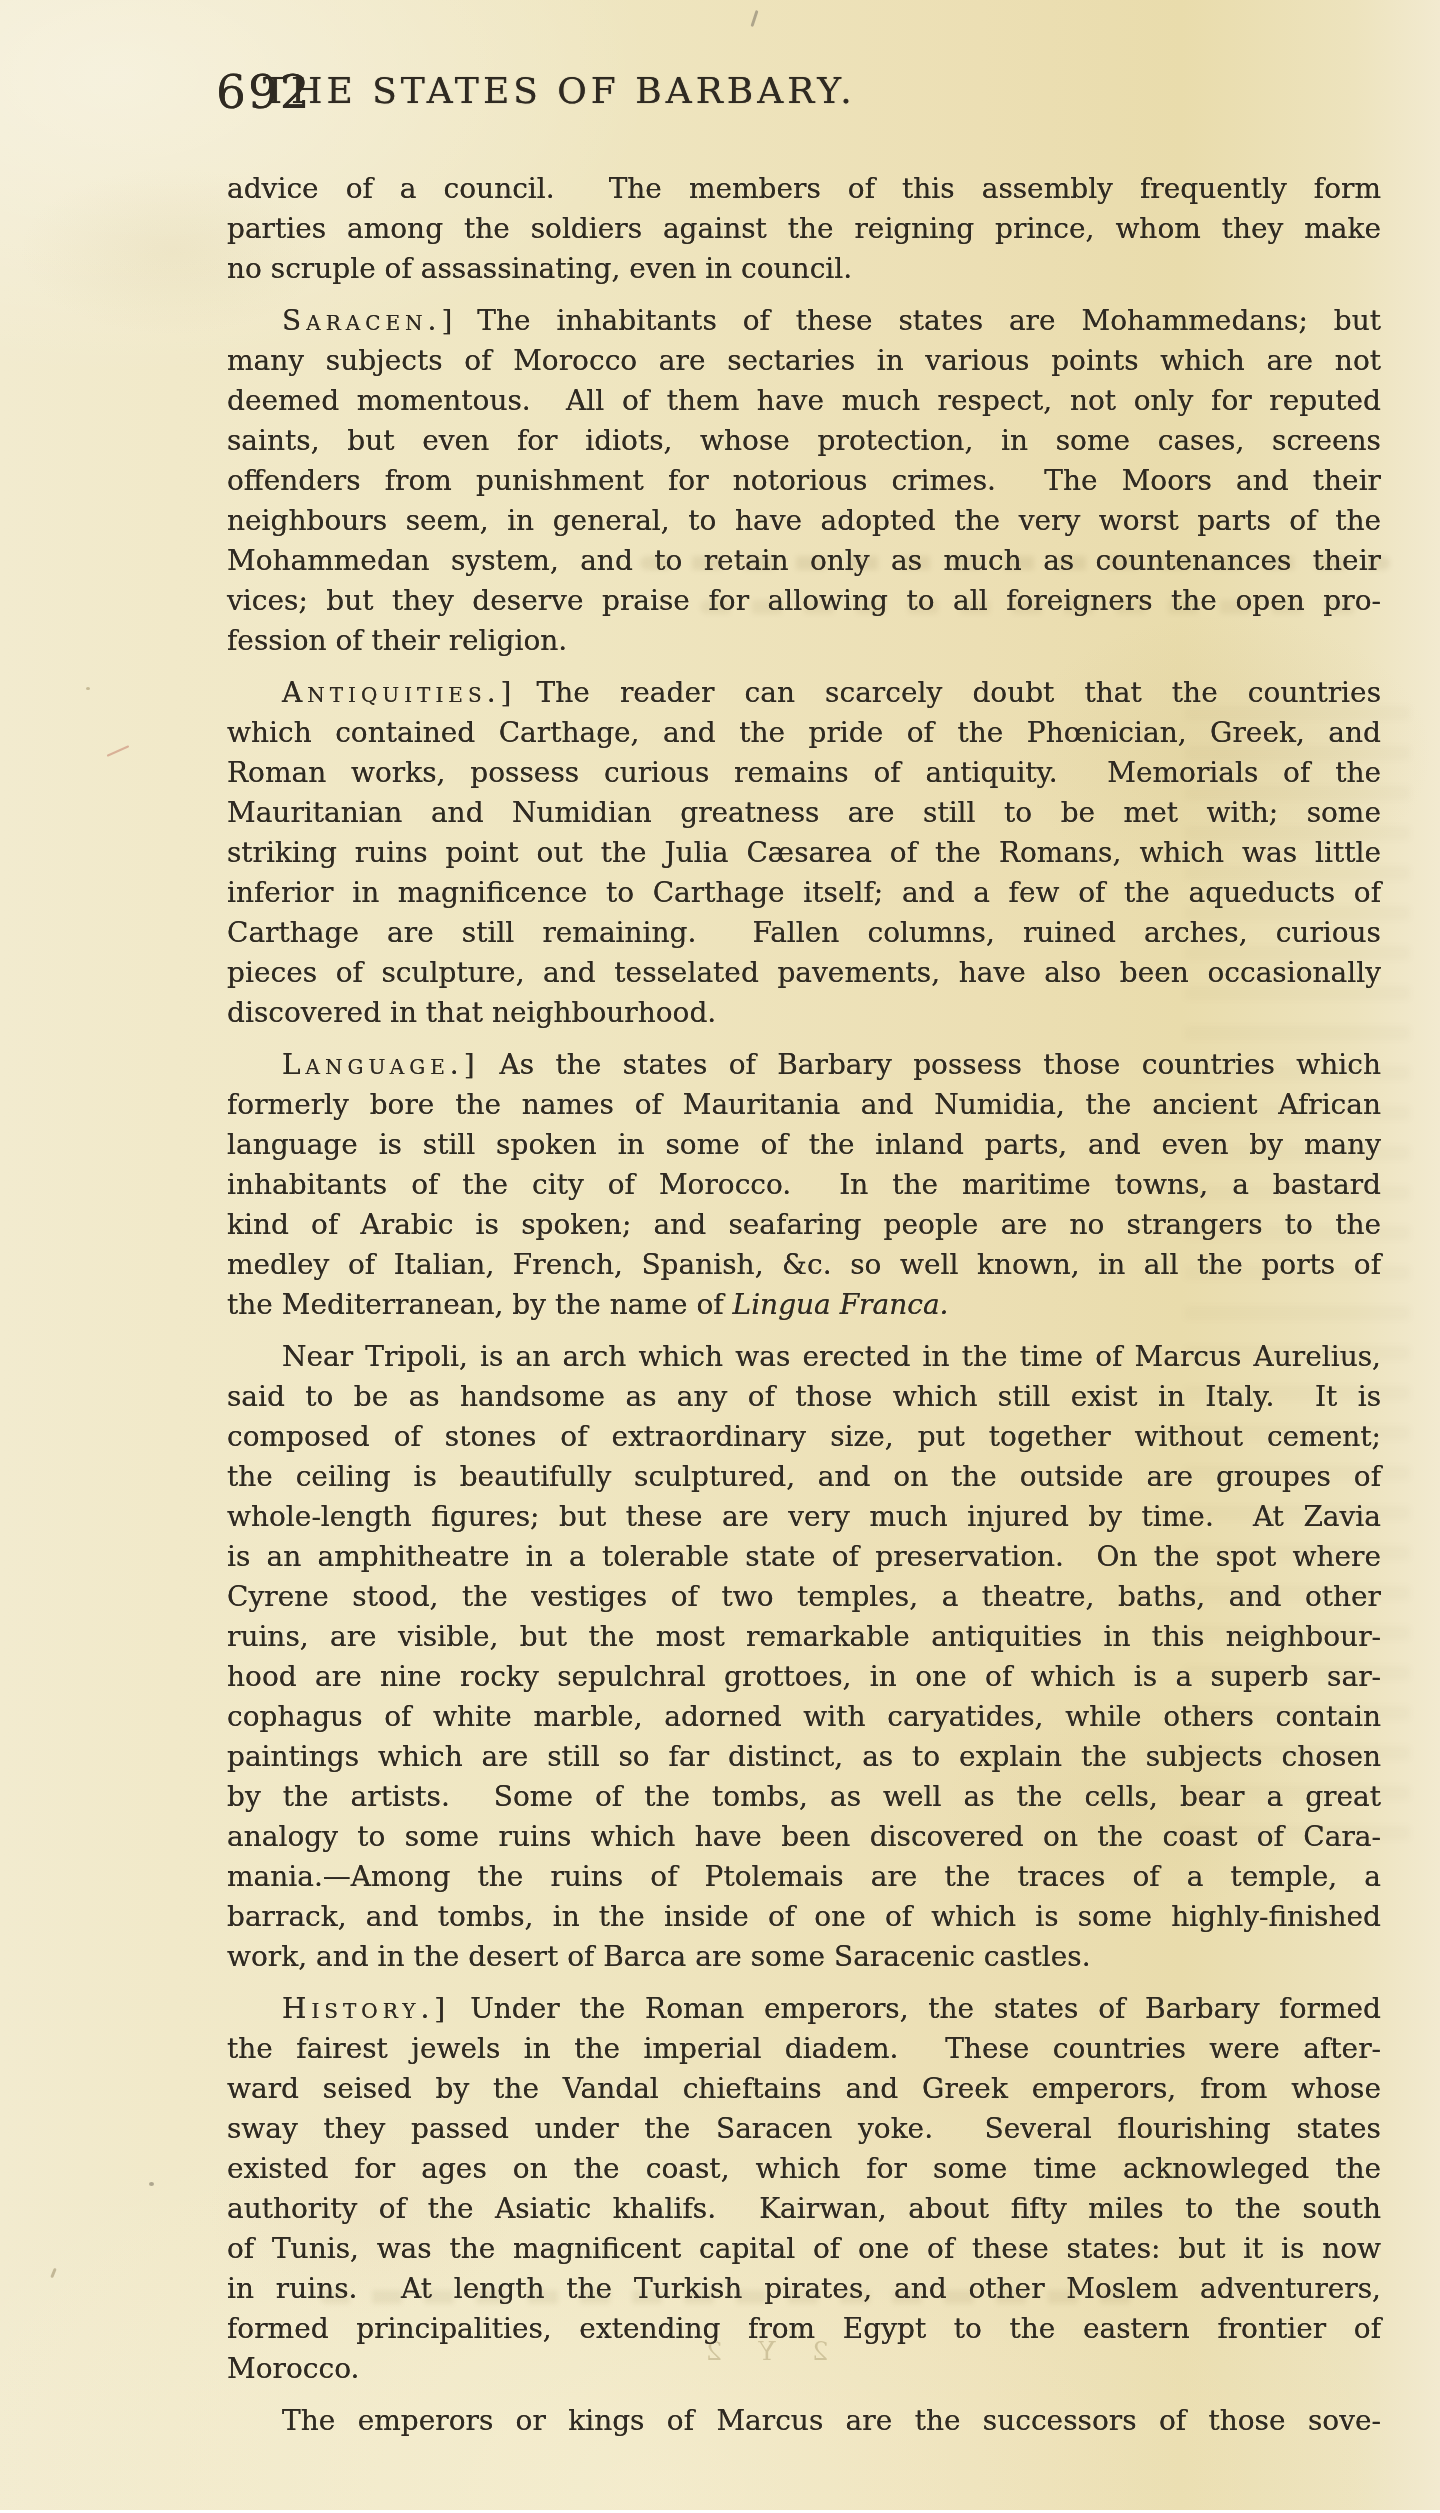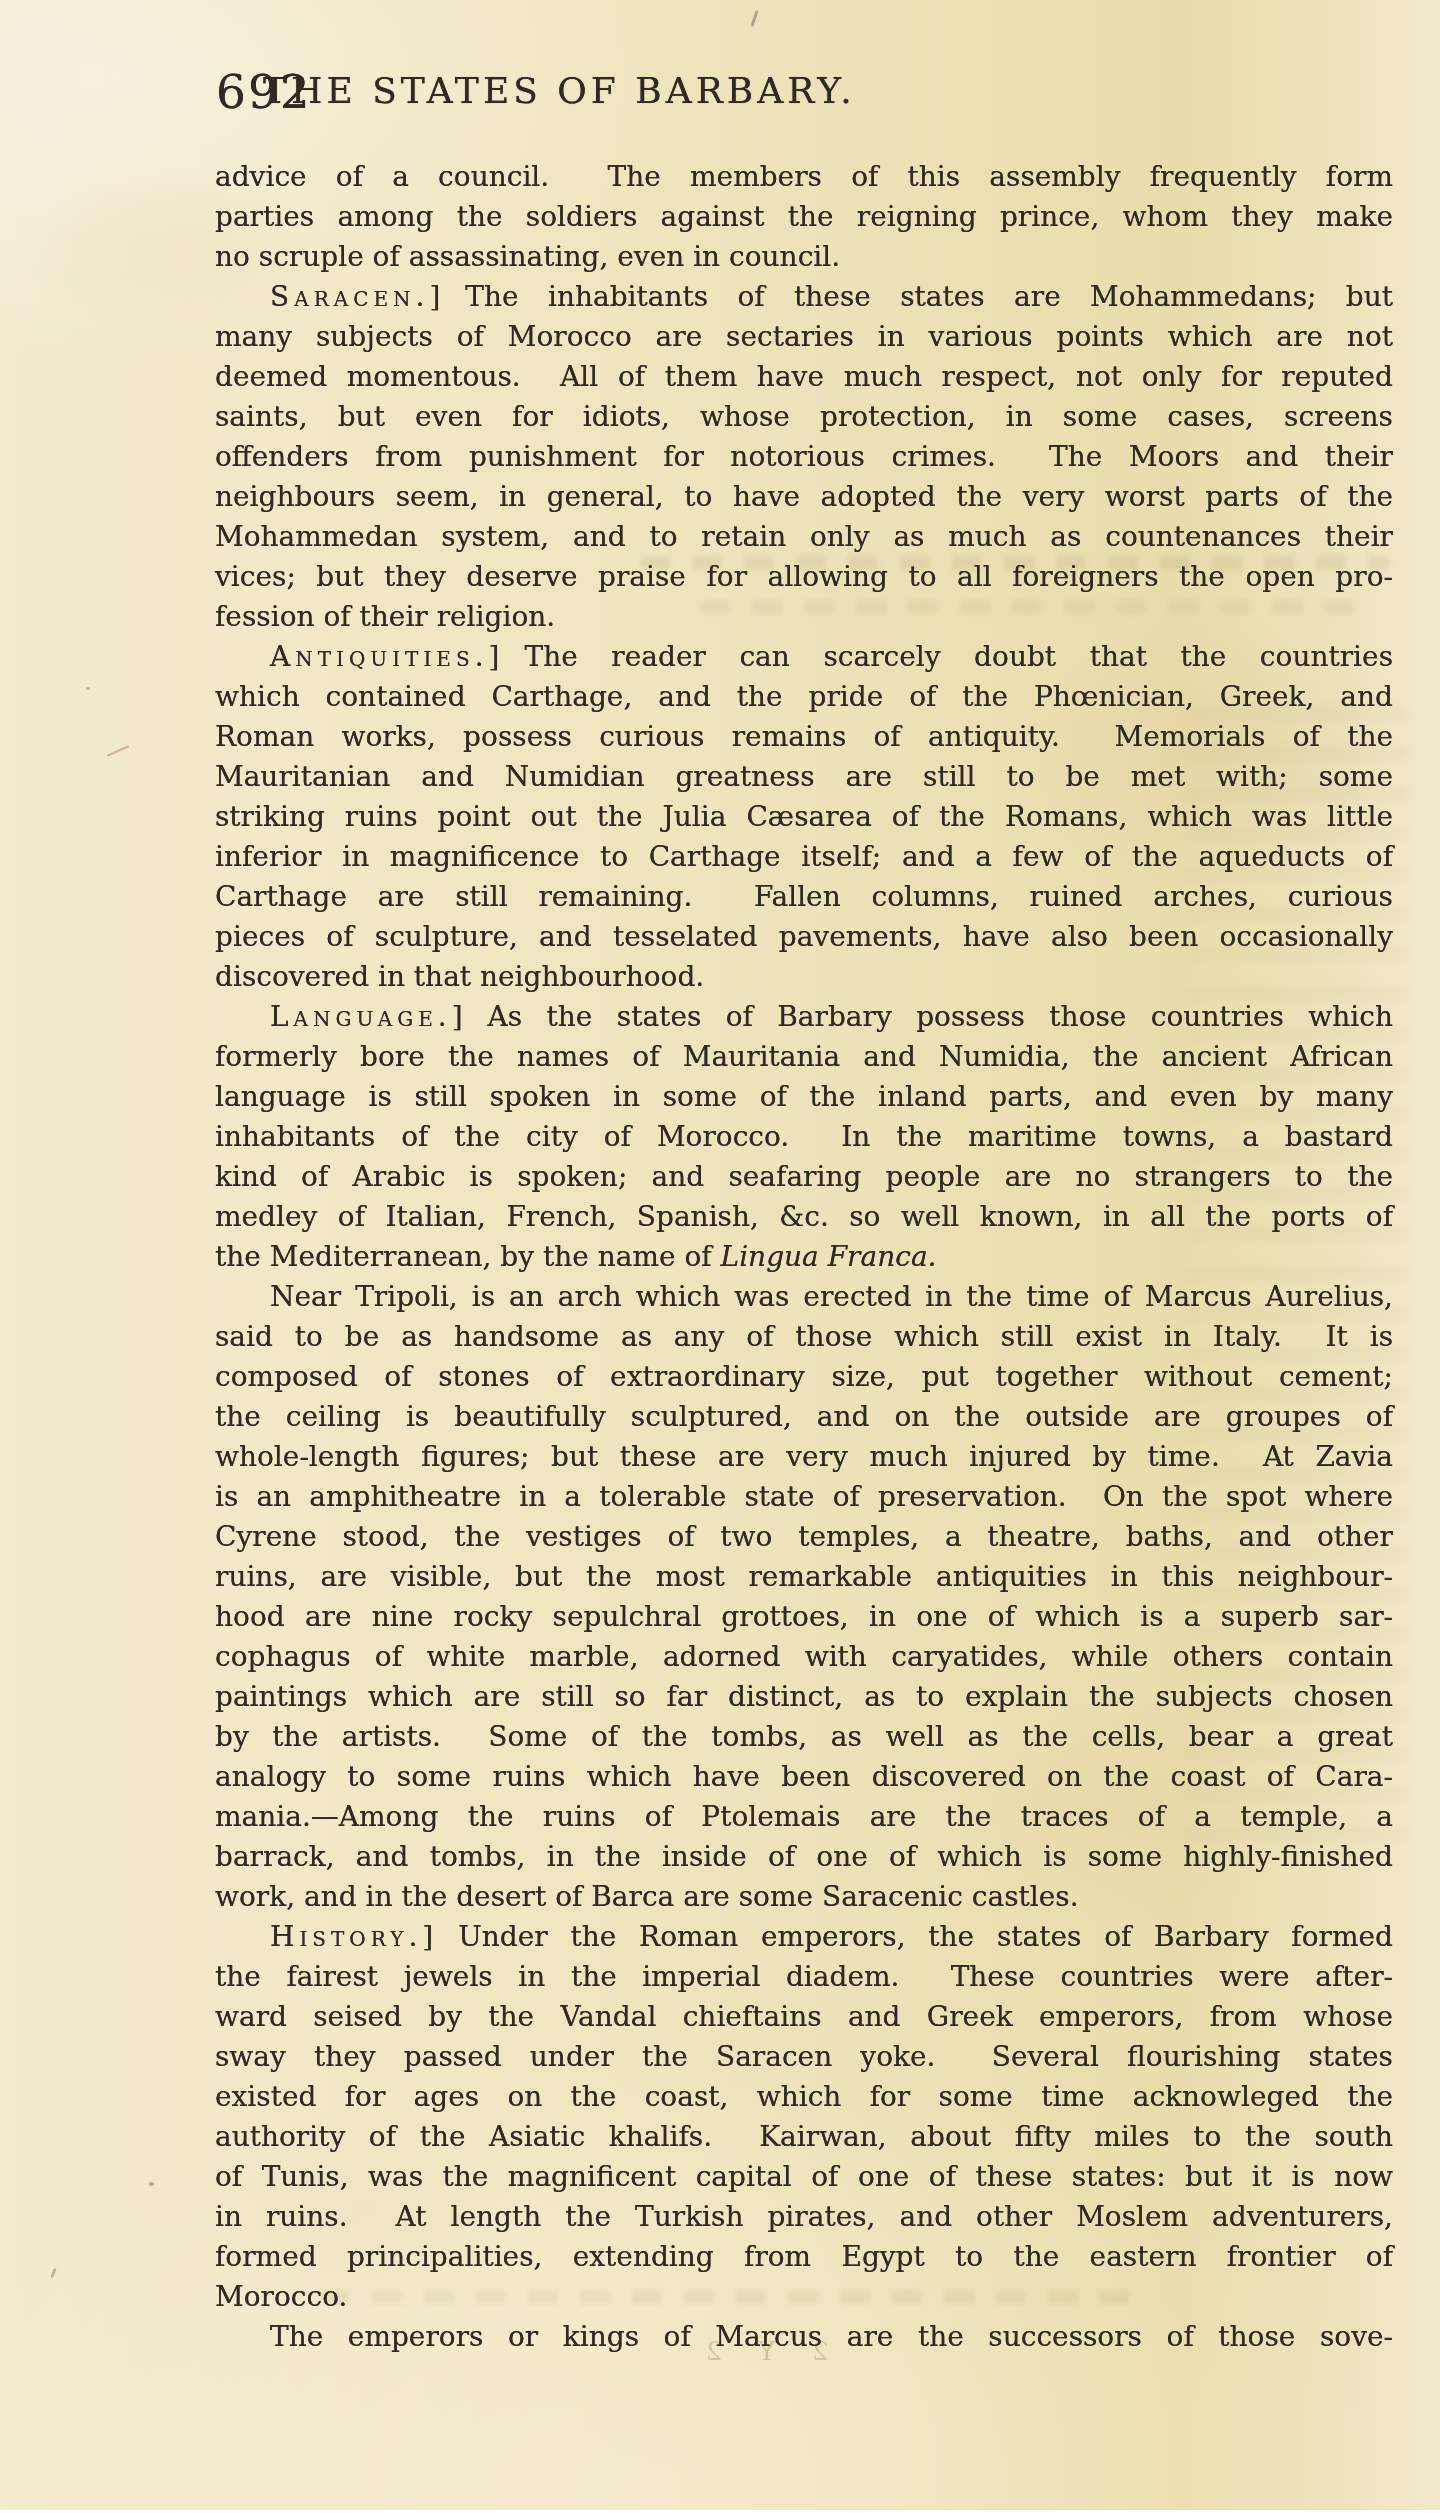--- a/index.html
+++ b/index.html
@@ -37,21 +37,21 @@
     font-size: 36px; line-height: 40px; letter-spacing: 4px;
     text-shadow: 0 0 0.7px rgba(46,40,30,0.9);
     white-space: nowrap;
   }
   .text-block {
     position: absolute; left: 215px; top: 157px; width: 1178px;
     font-size: 28px; line-height: 40px;
     text-align: justify;
     text-shadow: 0 0 0.6px rgba(46,40,30,0.8);
   }
-  .para { margin: 0; }
+  .para { margin: 12px; }
   .para.indent .line:first-child { text-indent: 55px; }
   .line { height: 40px; text-align: justify; text-align-last: justify; }
   .line.end { text-align-last: left; }
   .sc { font-variant: small-caps; letter-spacing: 5px; margin-right: 20px; }
   .it { font-style: italic; }
   .tx { }
   
   .stray-slash {
     position: absolute; left: 753px; top: 10px; width: 3px; height: 17px;
     background: #7a7264; opacity: 0.55; transform: rotate(18deg); border-radius: 2px;

